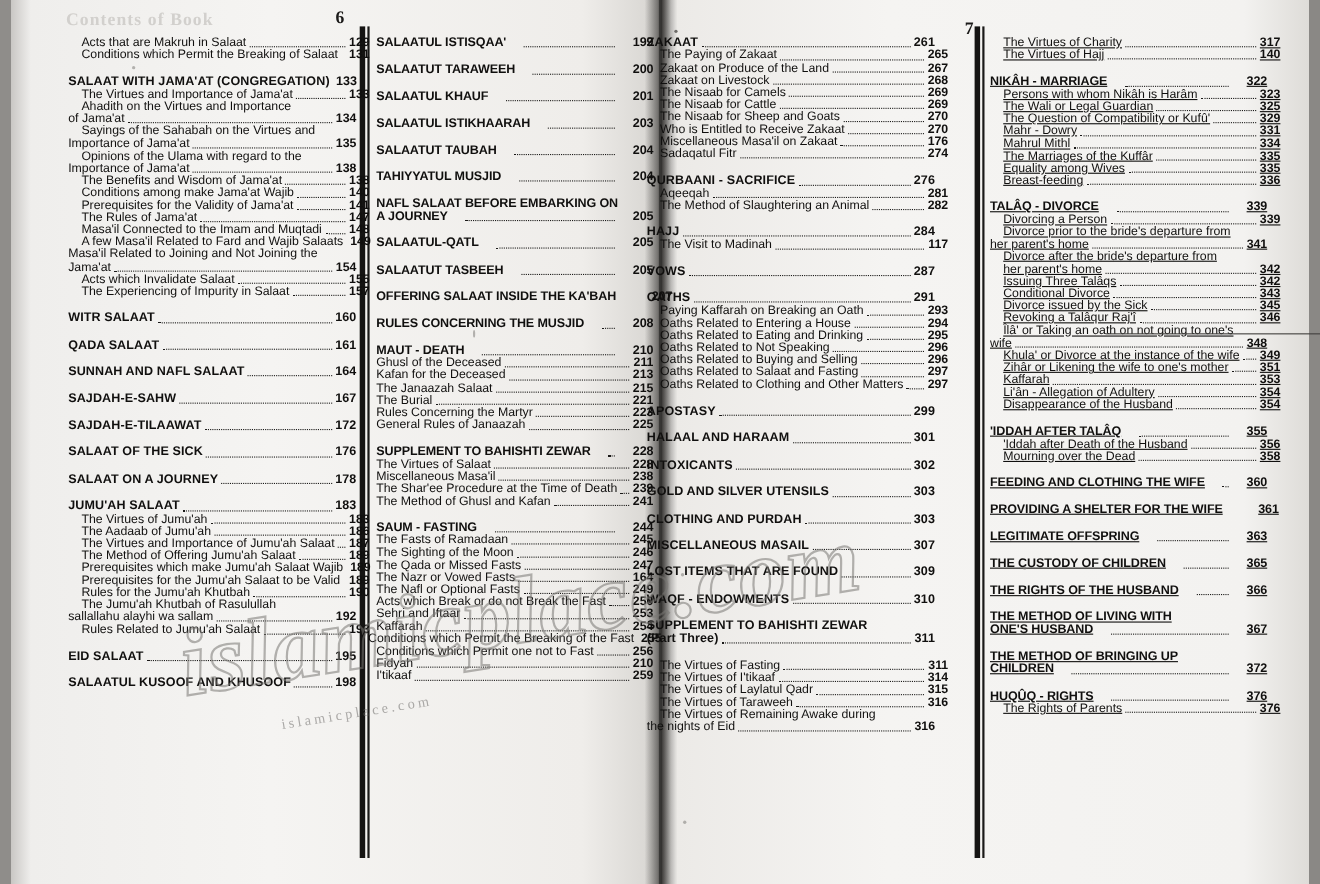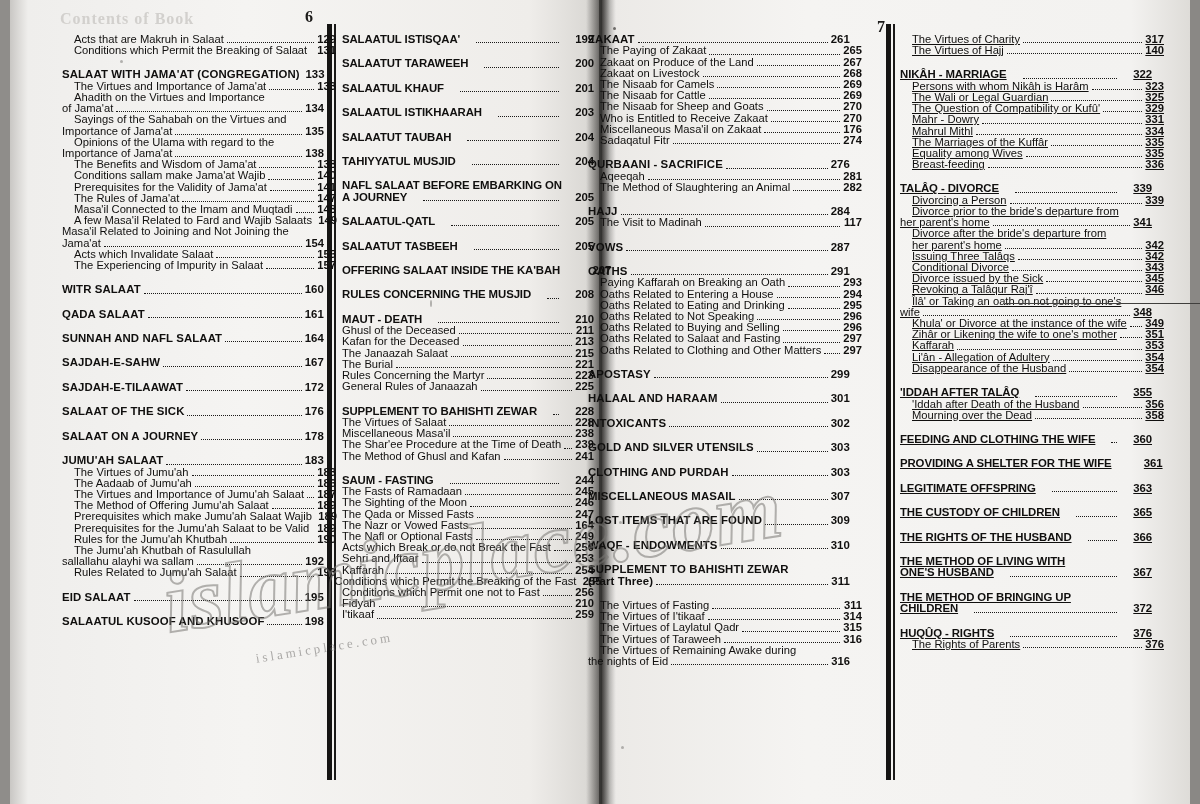--- a/index.html
+++ b/index.html
@@ -188,21 +188,21 @@
         <span class="t">Importance of Jama'at</span>
         <span class="d"></span>
         <span class="p">138</span>
       </div>
       <div class="e lvl1">
         <span class="t">The Benefits and Wisdom of Jama'at</span>
         <span class="d"></span>
         <span class="p">138</span>
       </div>
       <div class="e lvl1">
-        <span class="t">Conditions sallam make Jama'at Wajib</span>
+        <span class="t">Conditions among make Jama'at Wajib</span>
         <span class="d"></span>
         <span class="p">140</span>
       </div>
       <div class="e lvl1">
         <span class="t">Prerequisites for the Validity of Jama'at</span>
         <span class="d"></span>
         <span class="p">141</span>
       </div>
       <div class="e lvl1">
         <span class="t">The Rules of Jama'at</span>

